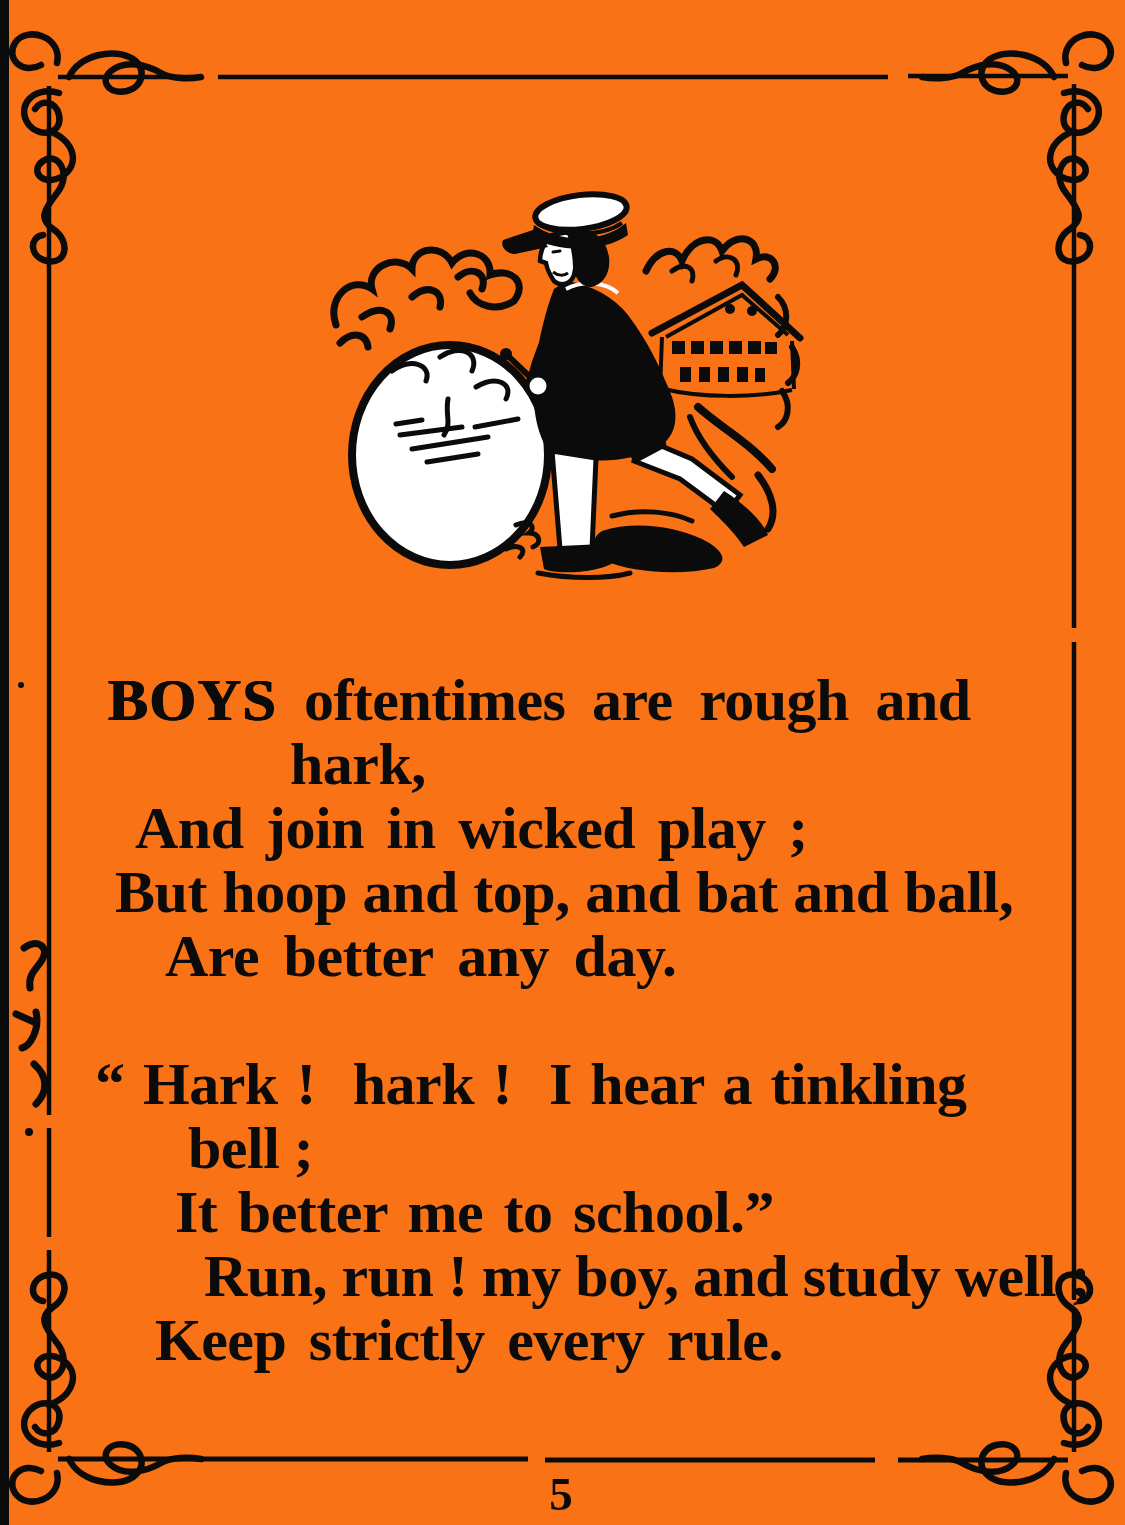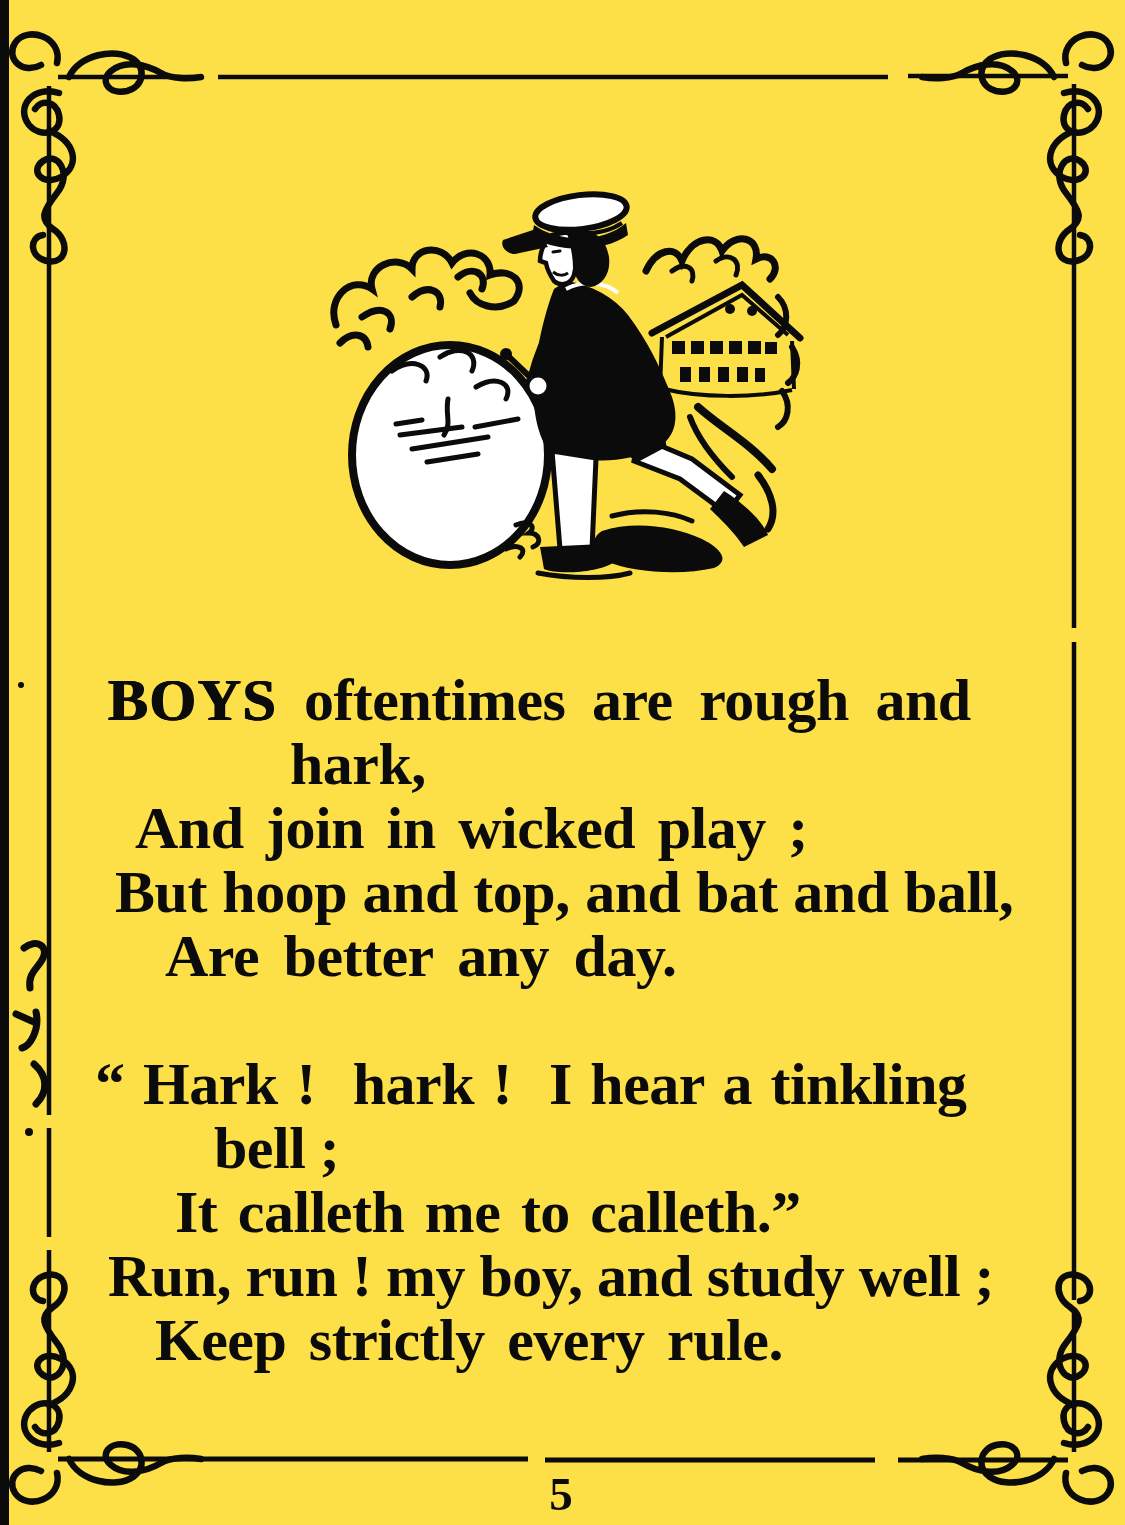--- a/index.html
+++ b/index.html
@@ -1,40 +1,40 @@
 <!DOCTYPE html>
 <html><head>
 <meta charset="utf-8">
 <style>
   html,body{margin:0;padding:0;background:#888;}
   .page{
-    position:relative;width:1125px;height:1525px;background:#fde047;
+    position:relative;width:1125px;height:1525px;background:#f97316;
     font-family:"Liberation Serif","DejaVu Serif",serif;color:#0b0b0b;
     overflow:hidden;
     text-decoration:underline;
   }
   svg{display:block;}
   .border-svg{position:absolute;left:0;top:0;}
   .illo-svg{position:absolute;left:300px;top:175px;}
   .verse{
     position:absolute;left:100px;top:668px;width:990px;
     font-size:60px;line-height:64px;font-weight:700;letter-spacing:-0.5px;
   }
   .line{white-space:pre;}
   .lead{letter-spacing:1.5px;text-shadow:0.7px 0 0 currentColor,-0.7px 0 0 currentColor;}
   .s1l1{margin-left:8px;word-spacing:12px;}
   .s1l2{margin-left:190px;}
   .s1l3{margin-left:35px;word-spacing:8px;}
   .s1l4{margin-left:15px;word-spacing:1px;}
   .s1l5{margin-left:65px;word-spacing:10px;}
   .stanza-gap{height:64px;}
   .s2l1{margin-left:-5px;word-spacing:4px;}
-  .s2l2{margin-left:114px;}
+  .s2l2{margin-left:88px;}
   .s2l3{margin-left:75px;word-spacing:6px;}
-  .s2l4{margin-left:8px;}
+  .s2l4{margin-left:24px;text-align:right;}
   .s2l5{margin-left:55px;word-spacing:8px;}
   .folio{
     position:absolute;left:49px;top:1467px;width:1025px;text-align:center;
     font-size:47px;font-weight:700;letter-spacing:1px;
   }
 </style>
 </head>
 <body>
 
 <div class="page">
@@ -182,20 +182,20 @@
     <div class="line s1l1"><span class="lead">BOYS</span><span> oftentimes are rough and</span></div>
     <div class="line s1l2">hark,</div>
     <div class="line s1l3">And join in wicked play ;</div>
     <div class="line s1l4">But hoop and top, and bat and ball,</div>
     <div class="line s1l5">Are better any day.</div>
 
     <div class="stanza-gap"></div>
 
     <div class="line s2l1">“ Hark !  hark !  I hear a tinkling</div>
     <div class="line s2l2">bell ;</div>
-    <div class="line s2l3">It calleth me to calleth.”</div>
+    <div class="line s2l3">It better me to school.”</div>
     <div class="line s2l4">Run, run ! my boy, and study well ;</div>
     <div class="line s2l5">Keep strictly every rule.</div>
   </div>
 
   <div class="folio">5</div>
 
 </div>
 
 </body></html>

